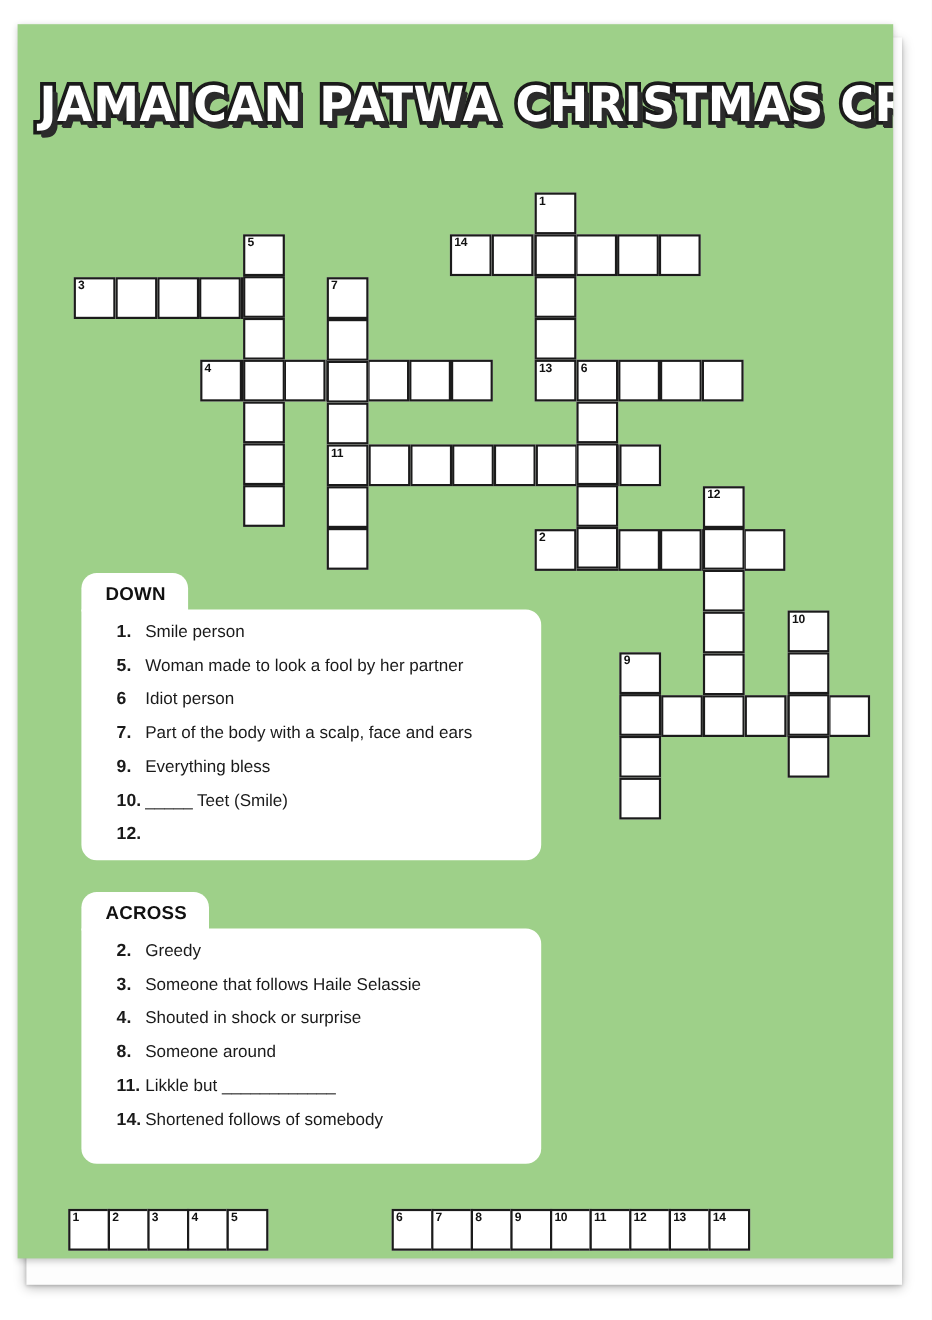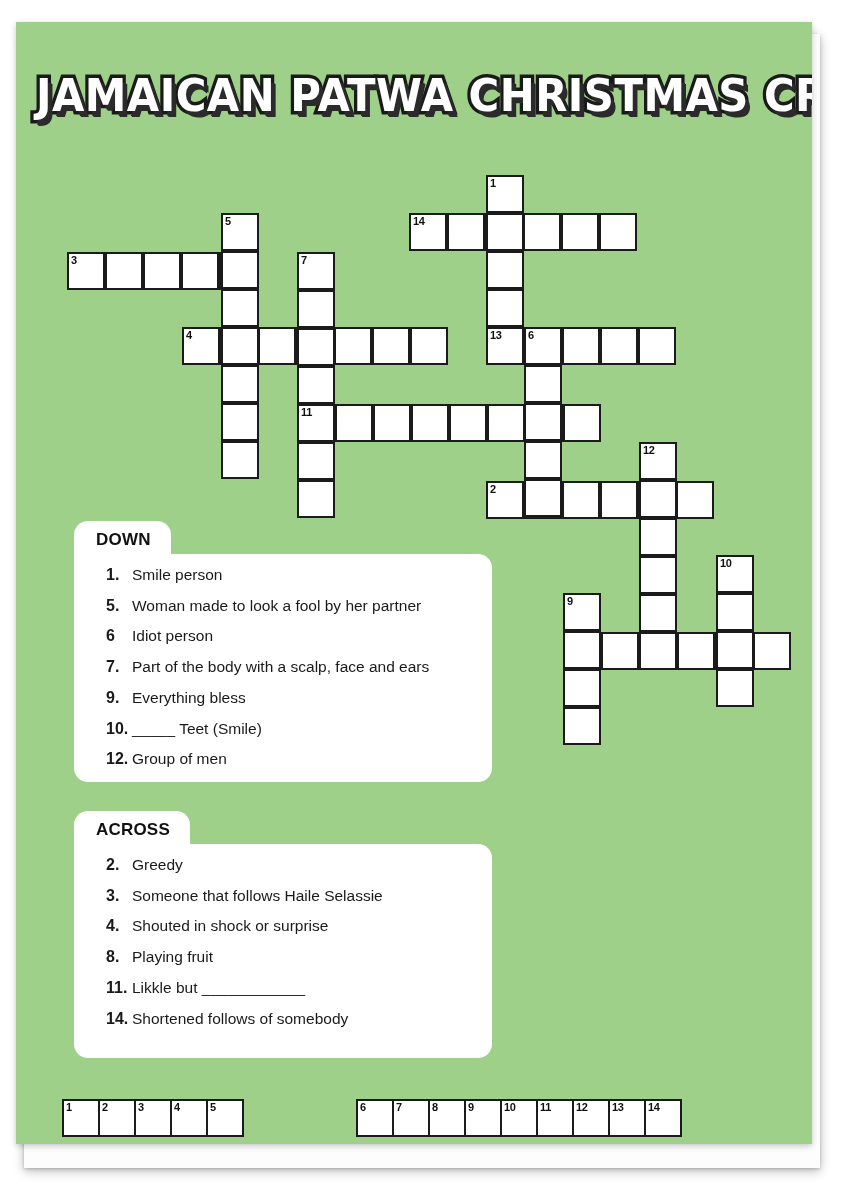--- a/index.html
+++ b/index.html
@@ -275,21 +275,20 @@
           <div class="clue-row">
             <span class="clue-num">9.</span>
             <span class="clue-text">Everything bless</span>
           </div>
           <div class="clue-row">
             <span class="clue-num">10.</span>
             <span class="clue-text">_____ Teet (Smile)</span>
           </div>
           <div class="clue-row">
             <span class="clue-num">12.</span>
-            <span class="clue-text">Group of men</span>
           </div>
         </div>
     </div>
 
     <div class="clue-panel" id="panel-across" style="left: 58px; top: 789px; width: 418px; height: 247px; background: transparent;">
       <div class="clue-tab">ACROSS</div>
       <div class="clue-body" id="across-body" style="top: 33px; min-height: 214px;">
           <div class="clue-row">
             <span class="clue-num">2.</span>
             <span class="clue-text">Greedy</span>
@@ -297,21 +296,21 @@
           <div class="clue-row">
             <span class="clue-num">3.</span>
             <span class="clue-text">Someone that follows Haile Selassie</span>
           </div>
           <div class="clue-row">
             <span class="clue-num">4.</span>
             <span class="clue-text">Shouted in shock or surprise</span>
           </div>
           <div class="clue-row">
             <span class="clue-num">8.</span>
-            <span class="clue-text">Playing fruit</span>
+            <span class="clue-text">Someone around</span>
           </div>
           <div class="clue-row">
             <span class="clue-num">11.</span>
             <span class="clue-text">Likkle but ____________</span>
           </div>
           <div class="clue-row">
             <span class="clue-num">14.</span>
             <span class="clue-text">Shortened follows of somebody</span>
           </div>
         </div>

